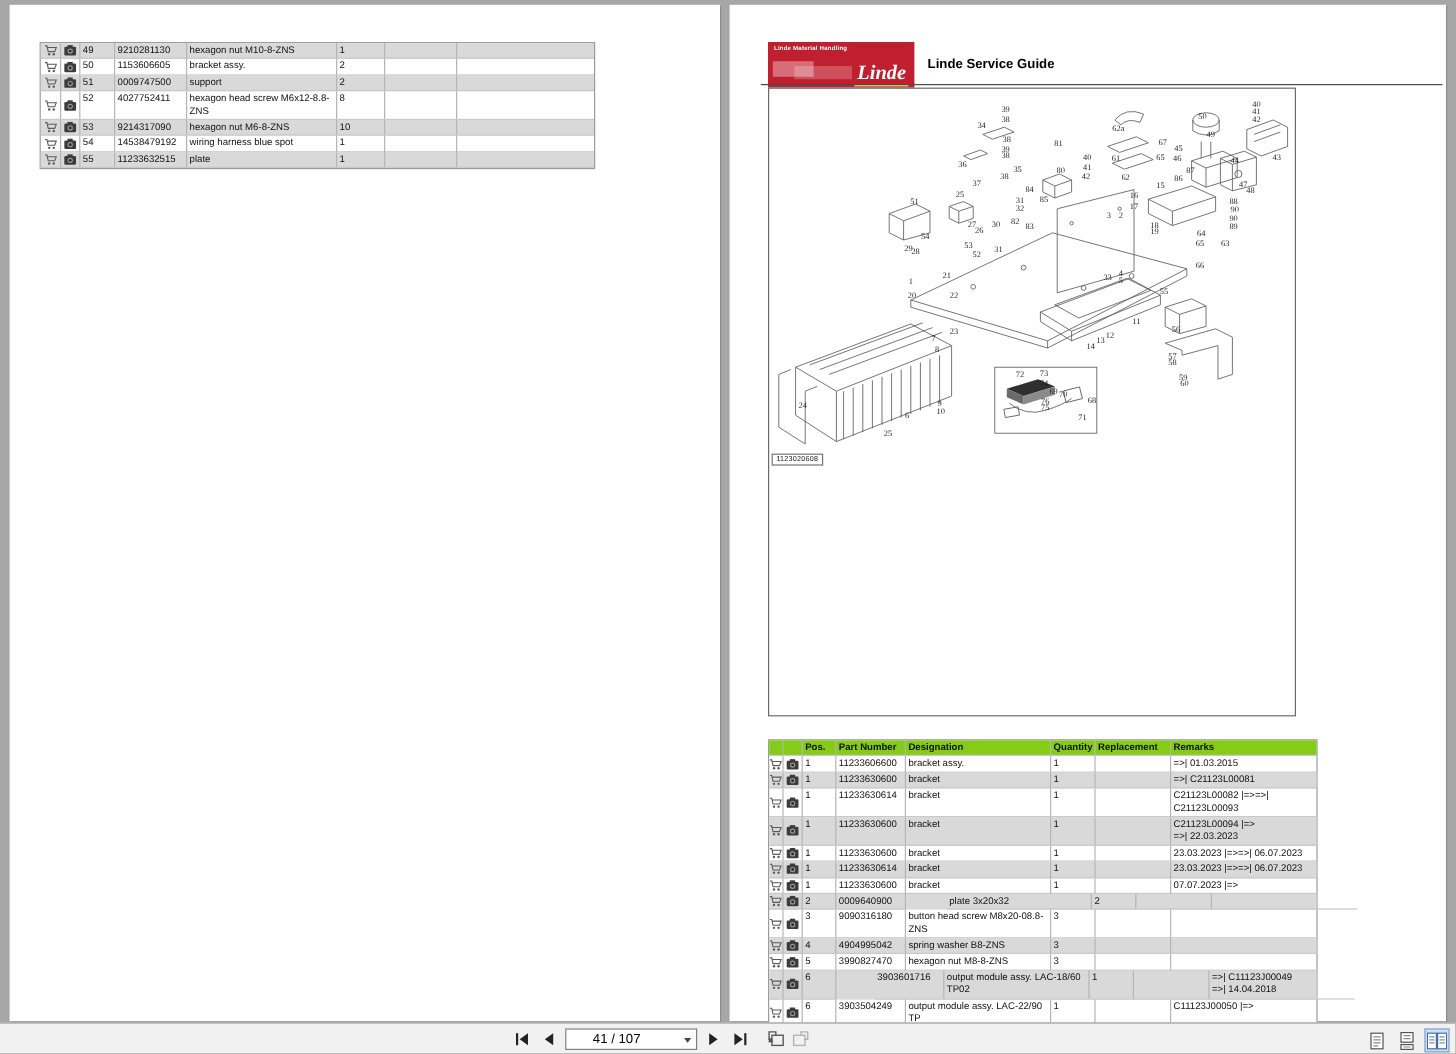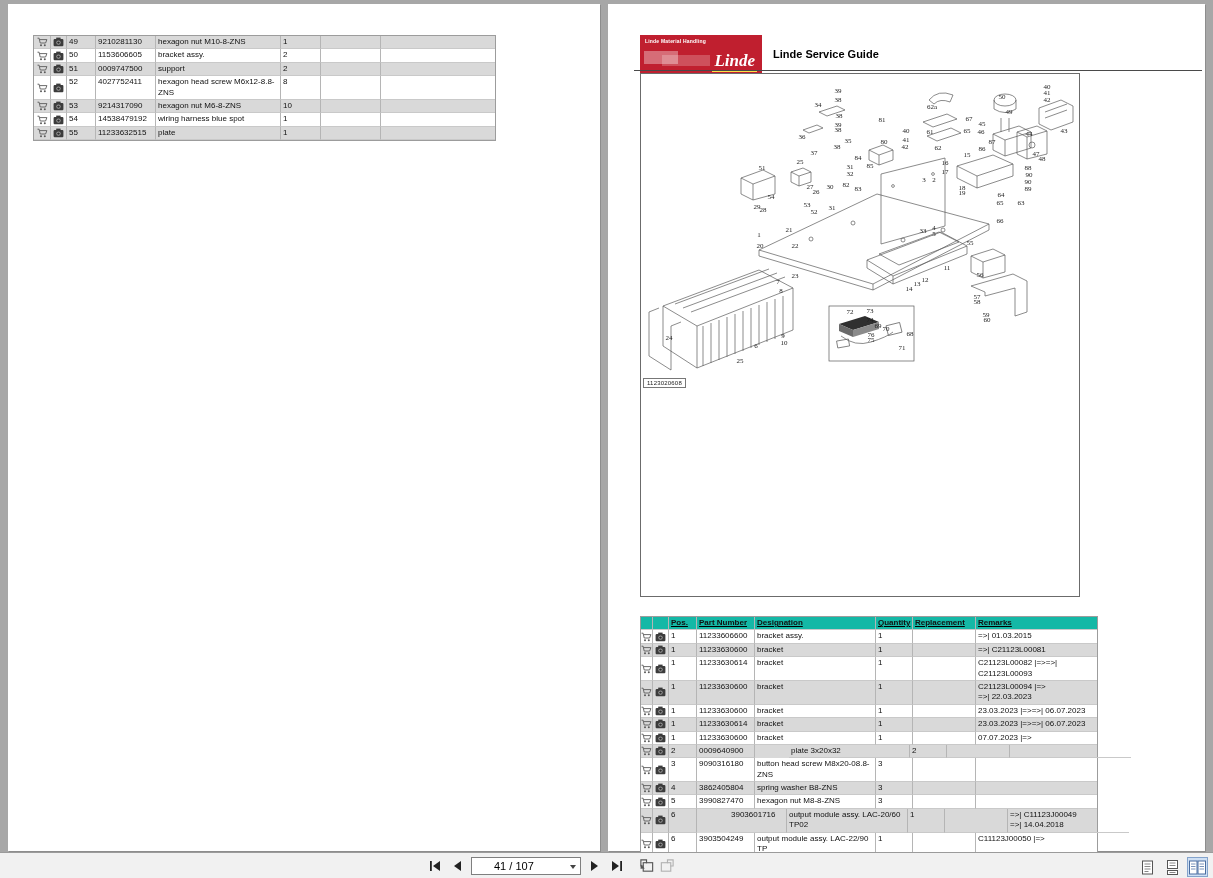--- a/index.html
+++ b/index.html
@@ -6,21 +6,21 @@
   body{font-family:"Liberation Sans",sans-serif;background:#a7a7a7;width:1213px;height:878px;overflow:hidden;}
   .viewer{position:relative;width:1213px;height:878px;background:#a7a7a7;}
   .page{position:absolute;top:4px;height:847px;background:#ffffff;box-shadow:1px 1px 0 #8d8d8d;}
   .page.left{left:8px;width:592px;}
   .page.right{left:608px;width:597px;}
 
   
   .ptable{position:absolute;border:1px solid #9c9c9c;background:#fff;}
   .prow{display:flex;min-height:12px;}
   .prow.stripe{background:#d9d9d9;}
-  .prow.header{background:#14b8a6;font-weight:bold;text-decoration:underline;}
+  .prow.header{background:#84cc16;font-weight:bold;}
   .pcell{border-right:1px solid #b5b5b5;border-bottom:1px solid #c9c9c9;padding:1px 2px 1px 2px;
          font-size:8px;line-height:1.3;color:#111;overflow:hidden;white-space:pre-line;box-sizing:border-box;flex-shrink:0;}
   .pcell:last-child{border-right:none;}
   .pcell.icon{display:flex;align-items:center;justify-content:center;padding:0;}
   .pcell.icon svg{display:block;}
 
   
   .logo-box{position:absolute;left:32px;top:31px;width:122px;height:40px;}
   .logo-small{position:absolute;left:5px;top:3px;font-size:5px;font-weight:bold;color:#fff;letter-spacing:.2px;}
   .logo-blur1{position:absolute;left:4px;top:16px;width:34px;height:13px;background:rgba(255,255,255,.35);}
@@ -558,21 +558,21 @@
               <circle cx="4" cy="8.2" r="1" fill="#5a5a5a"></circle>
               <circle cx="7.8" cy="8.2" r="1" fill="#5a5a5a"></circle>
             </svg></div>
           <div class="pcell icon" style="width: 16px;"><svg width="11" height="10" viewBox="0 0 11 10">
               <rect x="3.2" y="0.6" width="4.4" height="2.2" fill="#3c3c3c"></rect>
               <rect x="0.6" y="2" width="9.8" height="7.2" rx="1" fill="#3c3c3c"></rect>
               <circle cx="5.5" cy="5.6" r="2.2" fill="#9a9a9a"></circle>
               <circle cx="5.5" cy="5.6" r="1.2" fill="#2a2a2a"></circle>
             </svg></div>
           <div class="pcell" style="width: 28px;">4</div>
-          <div class="pcell" style="width: 58px;">3862405804</div>
+          <div class="pcell" style="width: 58px;">4904995042</div>
           <div class="pcell" style="width: 121px;">spring washer B8-ZNS</div>
           <div class="pcell" style="width: 37px;">3</div>
           <div class="pcell" style="width: 63px;"></div>
           <div class="pcell" style="width: 121px;"></div>
         </div>
         <div class="prow">
           <div class="pcell icon" style="width: 12px;"><svg width="11" height="10" viewBox="0 0 11 10">
               <path d="M0.5 1.2 H2.1 L3.2 6 H8.6 L9.9 2.6 H2.7" fill="none" stroke="#5a5a5a" stroke-width="0.9"></path>
               <circle cx="4" cy="8.2" r="1" fill="#5a5a5a"></circle>
               <circle cx="7.8" cy="8.2" r="1" fill="#5a5a5a"></circle>
@@ -597,21 +597,21 @@
               <circle cx="7.8" cy="8.2" r="1" fill="#5a5a5a"></circle>
             </svg></div>
           <div class="pcell icon" style="width: 16px;"><svg width="11" height="10" viewBox="0 0 11 10">
               <rect x="3.2" y="0.6" width="4.4" height="2.2" fill="#3c3c3c"></rect>
               <rect x="0.6" y="2" width="9.8" height="7.2" rx="1" fill="#3c3c3c"></rect>
               <circle cx="5.5" cy="5.6" r="2.2" fill="#9a9a9a"></circle>
               <circle cx="5.5" cy="5.6" r="1.2" fill="#2a2a2a"></circle>
             </svg></div>
           <div class="pcell" style="width: 28px;">6</div>
           <div class="pcell" style="width: 58px; margin-left: 32px;">3903601716</div>
-          <div class="pcell" style="width: 121px;">output module assy. LAC-20/60 TP02</div>
+          <div class="pcell" style="width: 121px;">output module assy. LAC-18/60 TP02</div>
           <div class="pcell" style="width: 37px;">1</div>
           <div class="pcell" style="width: 63px;"></div>
           <div class="pcell" style="width: 121px;">=&gt;| C11123J00049
 =&gt;| 14.04.2018</div>
         </div>
         <div class="prow">
           <div class="pcell icon" style="width: 12px;"><svg width="11" height="10" viewBox="0 0 11 10">
               <path d="M0.5 1.2 H2.1 L3.2 6 H8.6 L9.9 2.6 H2.7" fill="none" stroke="#5a5a5a" stroke-width="0.9"></path>
               <circle cx="4" cy="8.2" r="1" fill="#5a5a5a"></circle>
               <circle cx="7.8" cy="8.2" r="1" fill="#5a5a5a"></circle>

